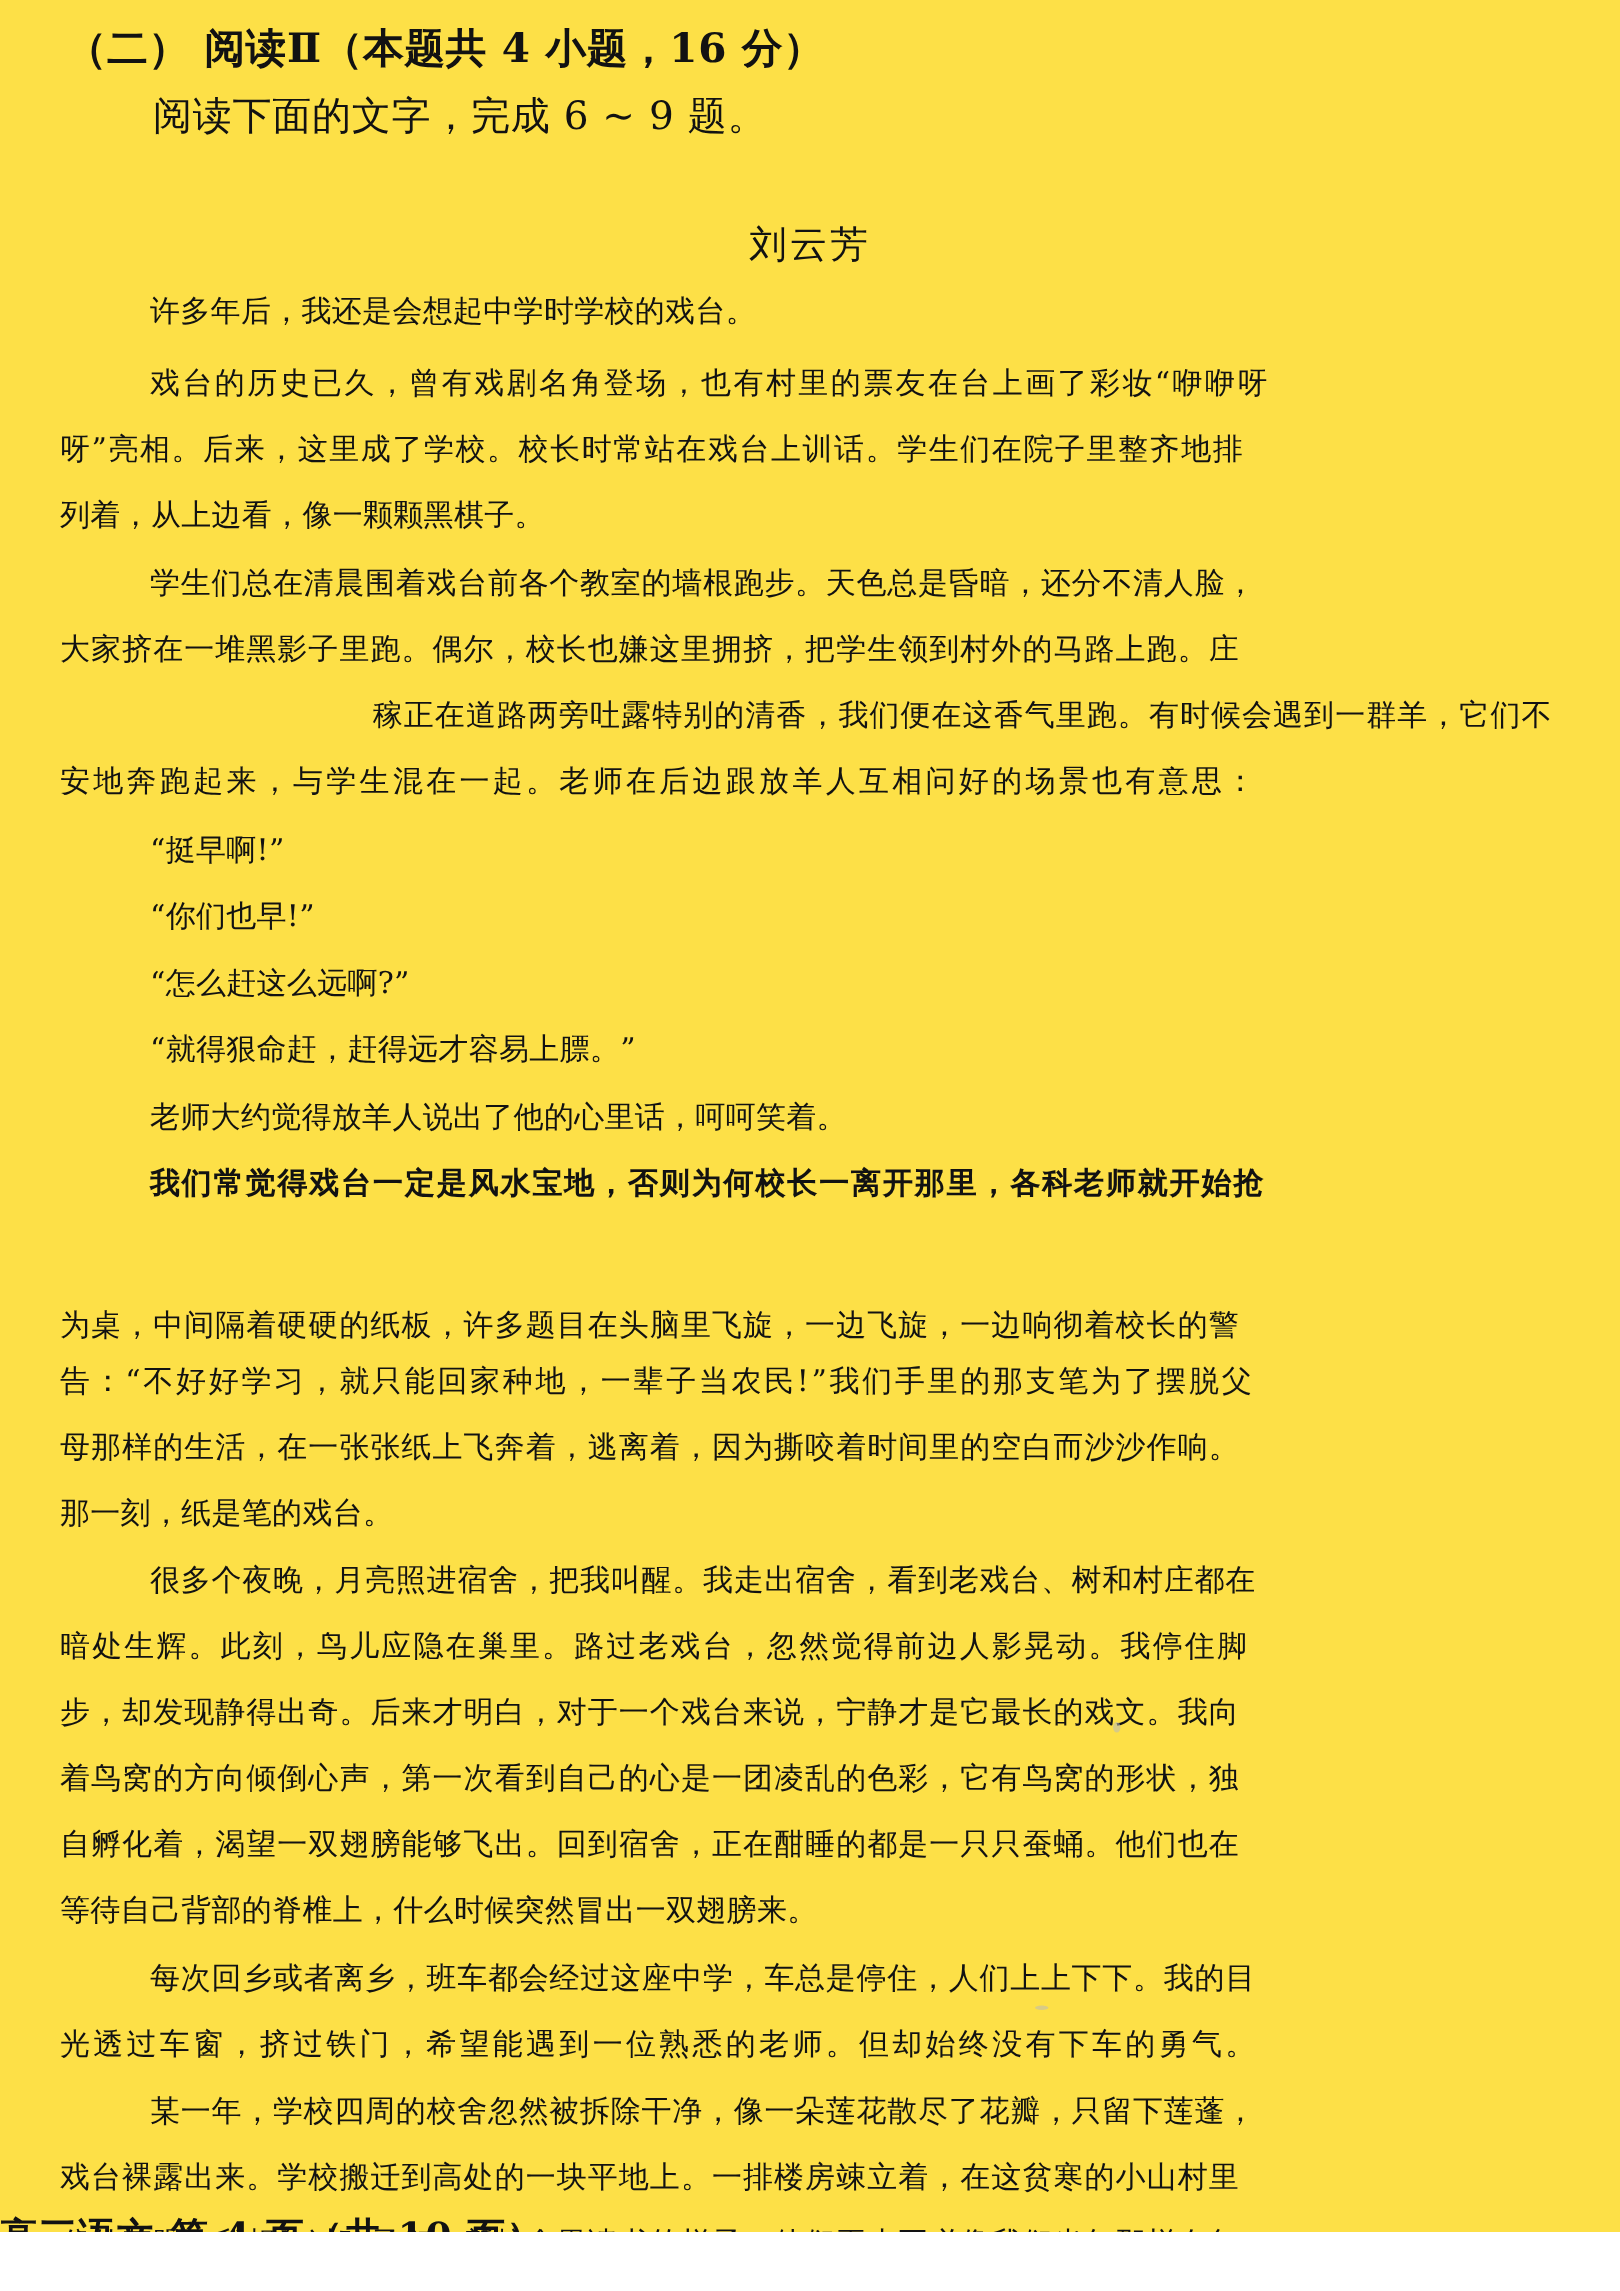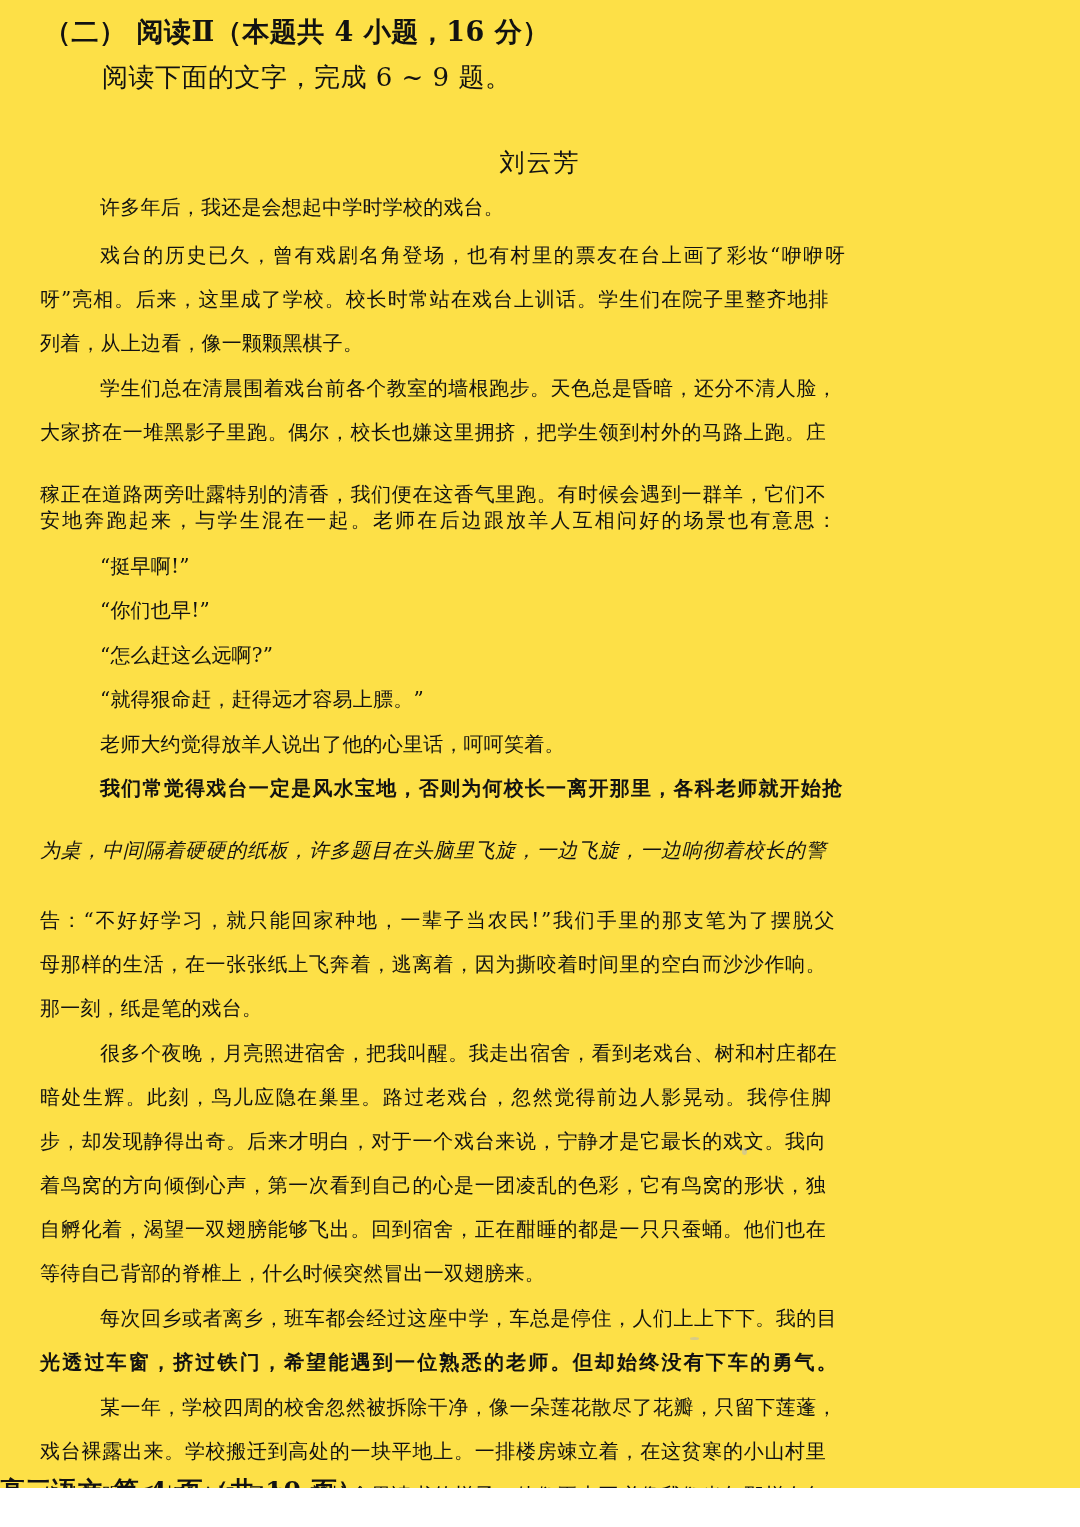--- a/index.html
+++ b/index.html
@@ -104,45 +104,45 @@
   <div class="author">刘云芳</div>
 
   <div class="line ind" style="top:192px;">许多年后，我还是会想起中学时学校的戏台。</div>
 
   <div class="line ind" style="top: 240px; letter-spacing: 1.61px;">戏台的历史已久，曾有戏剧名角登场，也有村里的票友在台上画了彩妆“咿咿呀</div>
   <div class="line" style="top: 284px; letter-spacing: 1.034px;">呀”亮相。后来，这里成了学校。校长时常站在戏台上训话。学生们在院子里整齐地排</div>
   <div class="line" style="top:328px;">列着，从上边看，像一颗颗黑棋子。</div>
 
   <div class="line ind" style="top: 373px; letter-spacing: 0.48px;">学生们总在清晨围着戏台前各个教室的墙根跑步。天色总是昏暗，还分不清人脸，</div>
   <div class="line" style="top: 417px; letter-spacing: 0.697px;">大家挤在一堆黑影子里跑。偶尔，校长也嫌这里拥挤，把学生领到村外的马路上跑。庄</div>
-  <div class="line" style="top: 479px; letter-spacing: 0.697px;">稼正在道路两旁吐露特别的清香，我们便在这香气里跑。有时候会遇到一群羊，它们不</div>
+  <div class="line" style="top: 461px; letter-spacing: 0.697px; text-align: right;">稼正在道路两旁吐露特别的清香，我们便在这香气里跑。有时候会遇到一群羊，它们不</div>
   <div class="line" style="top: 505px; letter-spacing: 2.194px;">安地奔跑起来，与学生混在一起。老师在后边跟放羊人互相问好的场景也有意思：</div>
 
   <div class="line ind" style="top:551px;">“挺早啊!”</div>
   <div class="line ind" style="top:595px;">“你们也早!”</div>
   <div class="line ind" style="top:640px;">“怎么赶这么远啊?”</div>
   <div class="line ind" style="top:684px;">“就得狠命赶，赶得远才容易上膘。”</div>
 
   <div class="line ind" style="top:729px;">老师大约觉得放羊人说出了他的心里话，呵呵笑着。</div>
 
   <div class="line ind" style="top: 773px; letter-spacing: 1.244px; font-weight: bold;">我们常觉得戏台一定是风水宝地，否则为何校长一离开那里，各科老师就开始抢</div>
-  <div class="line" style="top: 835px; letter-spacing: 0.697px; font-style: italic;">为桌，中间隔着硬硬的纸板，许多题目在头脑里飞旋，一边飞旋，一边响彻着校长的警</div>
+  <div class="line" style="top: 868px; letter-spacing: 0.697px;">为桌，中间隔着硬硬的纸板，许多题目在头脑里飞旋，一边飞旋，一边响彻着校长的警</div>
   <div class="line" style="top: 905px; letter-spacing: 1.783px;">告：“不好好学习，就只能回家种地，一辈子当农民!”我们手里的那支笔为了摆脱父</div>
   <div class="line" style="top: 949px; letter-spacing: 0.697px;">母那样的生活，在一张张纸上飞奔着，逃离着，因为撕咬着时间里的空白而沙沙作响。</div>
   <div class="line" style="top:993px;">那一刻，纸是笔的戏台。</div>
 
   <div class="line ind" style="top: 1038px; letter-spacing: 0.48px;">很多个夜晚，月亮照进宿舍，把我叫醒。我走出宿舍，看到老戏台、树和村庄都在</div>
   <div class="line" style="top: 1082px; letter-spacing: 1.425px;">暗处生辉。此刻，鸟儿应隐在巢里。路过老戏台，忽然觉得前边人影晃动。我停住脚</div>
   <div class="line" style="top: 1126px; letter-spacing: 0.697px;">步，却发现静得出奇。后来才明白，对于一个戏台来说，宁静才是它最长的戏文。我向</div>
   <div class="line" style="top: 1170px; letter-spacing: 0.697px;">着鸟窝的方向倾倒心声，第一次看到自己的心是一团凌乱的色彩，它有鸟窝的形状，独</div>
   <div class="line" style="top: 1214px; letter-spacing: 0.697px;">自孵化着，渴望一双翅膀能够飞出。回到宿舍，正在酣睡的都是一只只蚕蛹。他们也在</div>
   <div class="line" style="top:1258px;">等待自己背部的脊椎上，什么时候突然冒出一双翅膀来。</div>
 
   <div class="line ind" style="top: 1303px; letter-spacing: 0.48px;">每次回乡或者离乡，班车都会经过这座中学，车总是停住，人们上上下下。我的目</div>
-  <div class="line" style="top: 1347px; letter-spacing: 2.194px; font-weight: bold;">光透过车窗，挤过铁门，希望能遇到一位熟悉的老师。但却始终没有下车的勇气。</div>
+  <div class="line" style="top: 1347px; letter-spacing: 2.194px;">光透过车窗，挤过铁门，希望能遇到一位熟悉的老师。但却始终没有下车的勇气。</div>
 
   <div class="line ind" style="top: 1392px; letter-spacing: 0.48px;">某一年，学校四周的校舍忽然被拆除干净，像一朵莲花散尽了花瓣，只留下莲蓬，</div>
   <div class="line" style="top: 1436px; letter-spacing: 0.697px;">戏台裸露出来。学校搬迁到高处的一块平地上。一排楼房竦立着，在这贫寒的小山村里</div>
   <div class="line" style="top: 1480px; letter-spacing: 0.697px;">分外惹眼。我想象过孩子们在新校舍里读书的样子，他们再也不必像我们当年那样在每</div>
 
   <div class="footer">高三语文 第 4 页（共 10 页）</div>
 
   <div class="speck" style="left:742px; top:1148px; width:5px; height:7px;"></div>
   <div class="speck" style="left:690px; top:1337px; width:9px; height:3px;"></div>
 

